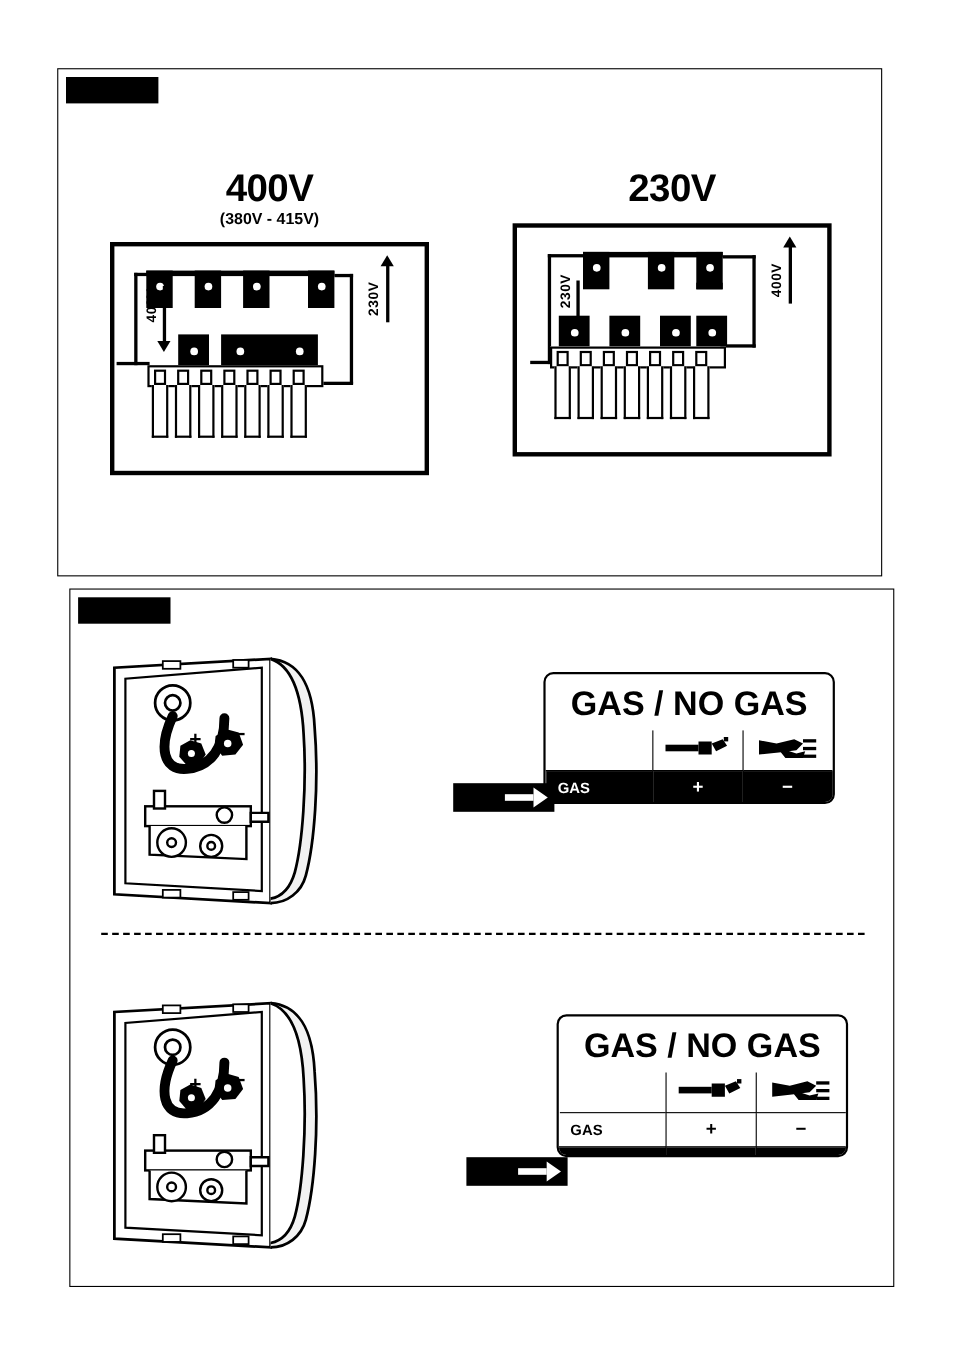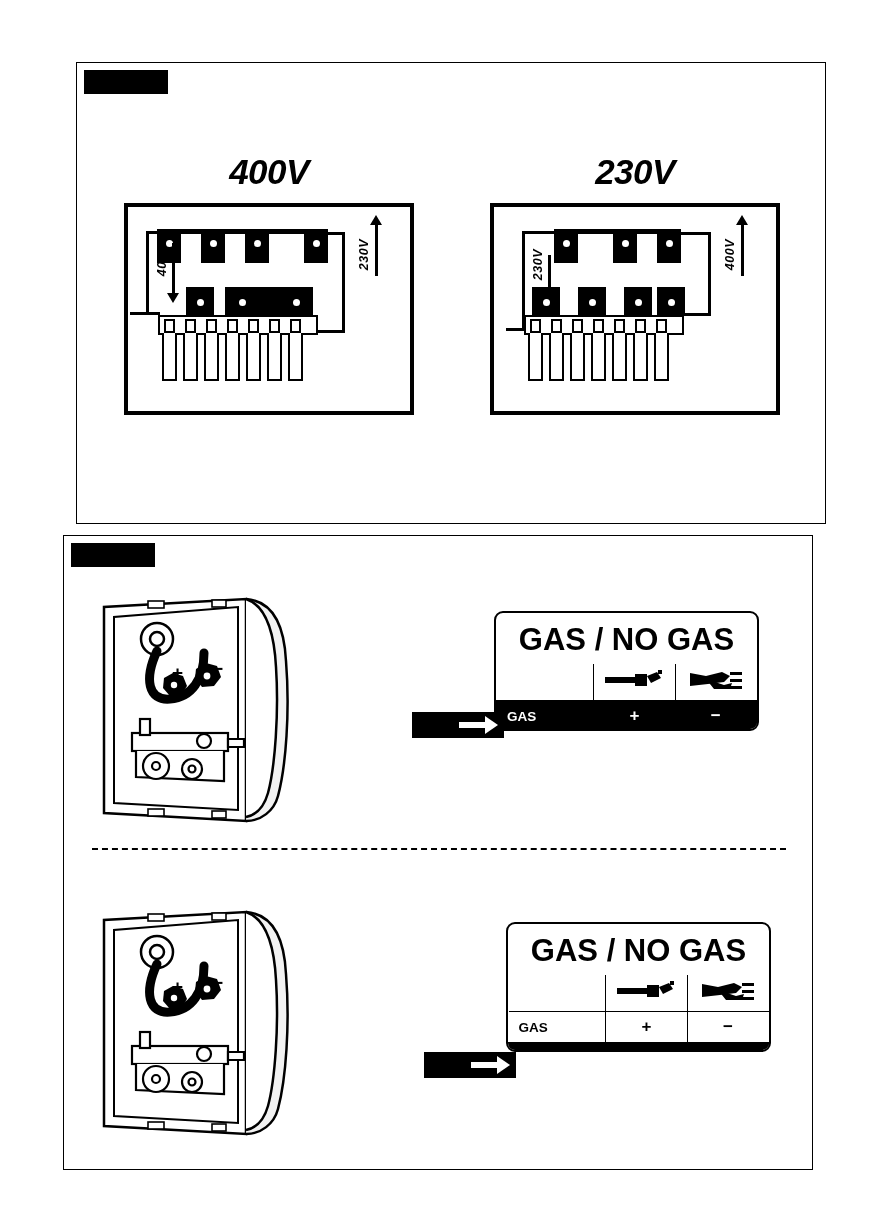--- a/index.html
+++ b/index.html
@@ -16,21 +16,21 @@
     overflow: hidden;
   }
 
   
   .panel {
     position: absolute;
     border: 1.5px solid #000;
     background: #fff;
     box-sizing: border-box;
   }
-  #panel-top { left: 76px; top: 62px; width: 750px; height: 462px; font-style: italic; }
+  #panel-top { left: 52px; top: 62px; width: 750px; height: 462px; }
   #panel-bottom { left: 63px; top: 535px; width: 750px; height: 635px; }
 
   .panel-tag {
     position: absolute;
     left: 7px;
     top: 7px;
     width: 84px;
     height: 24px;
     background: #000;
   }
@@ -200,20 +200,21 @@
   }
 </style>
 </head>
 <body>
 
 <div class="panel" id="panel-top">
   <div class="panel-tag"></div>
 
   <div class="volt-block" style="left: 42px; top: 90px; width: 300px;">
     <div class="volt-title">400V</div>
+    <div class="volt-sub">(380V - 415V)</div>
 
     <div class="board b400">
 
       <div class="jumper" style="left:29px; top:22px; width:24px; height:34px;">
           <div class="dot"></div>
         </div>
       <div class="jumper" style="left:73px; top:22px; width:24px; height:34px;">
           <div class="dot"></div>
         </div>
       <div class="jumper" style="left:117px; top:22px; width:24px; height:34px;">

